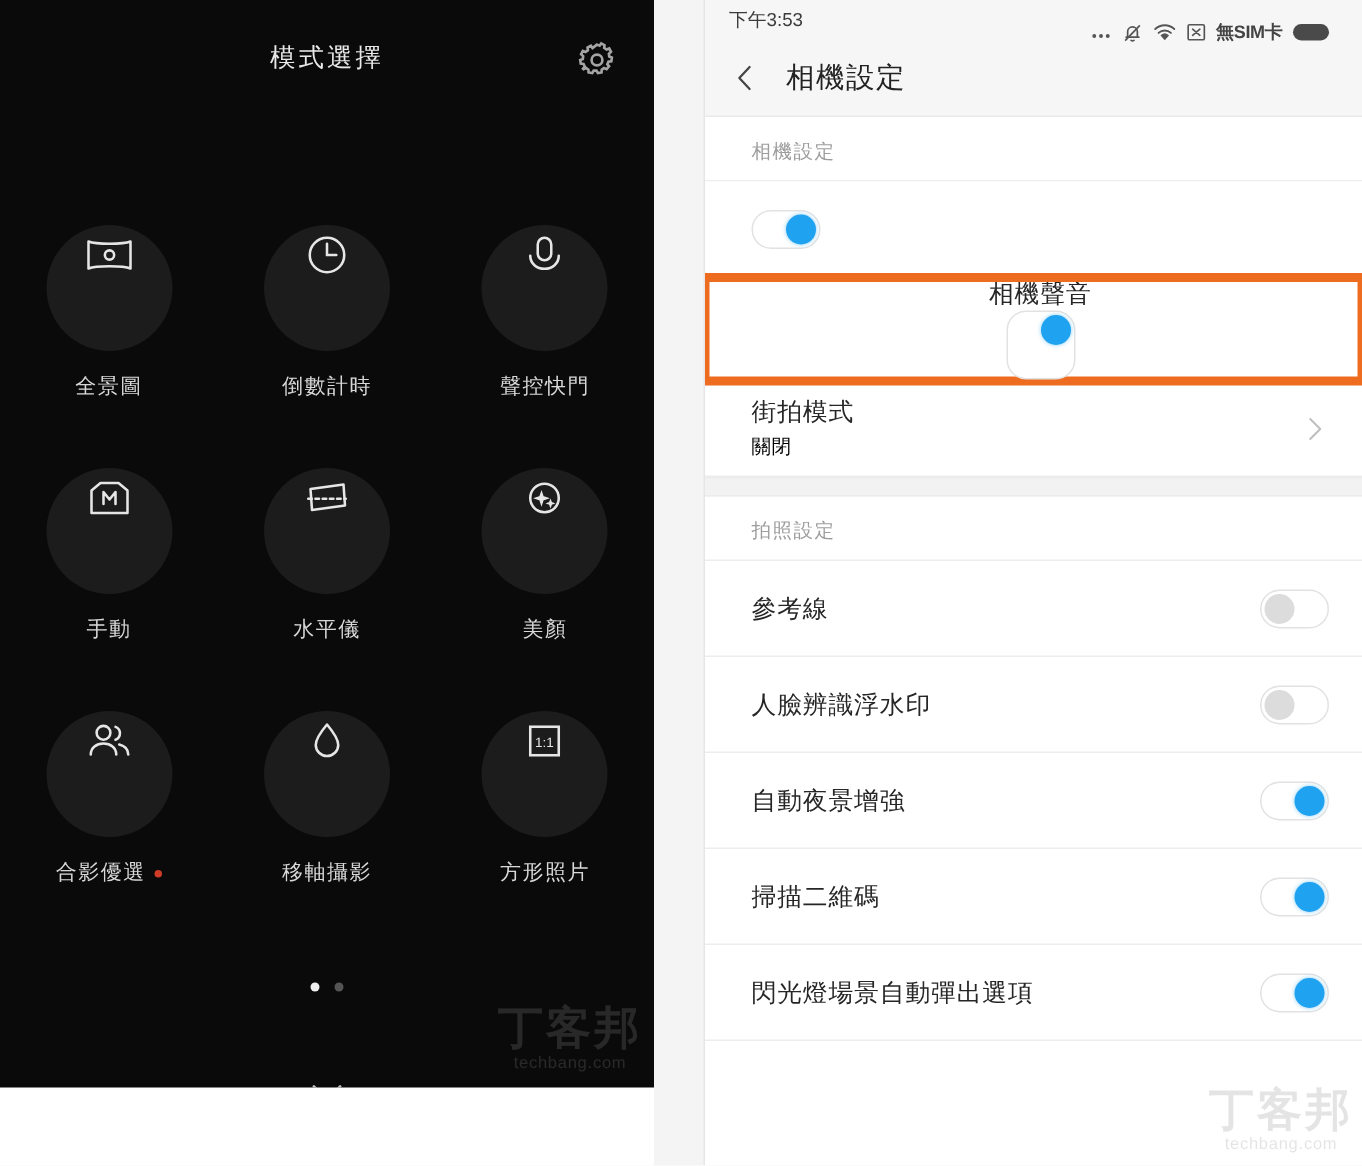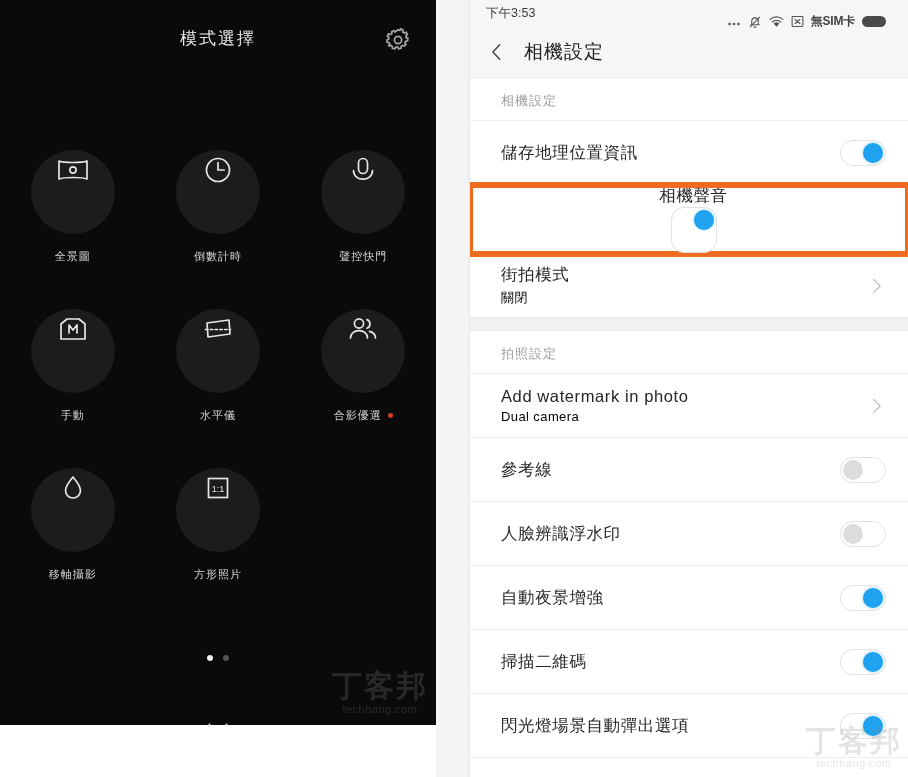--- a/index.html
+++ b/index.html
@@ -81,21 +81,21 @@
   }
   .mode-label-row {
     margin-top: 15px;
     display: flex;
     align-items: center;
     justify-content: center;
     gap: 6px;
   }
   .mode-label {
     color: #d8d8d8;
-    font-size: 11px;
+    font-size: 14px;
     letter-spacing: 1px;
     white-space: nowrap;
   }
   .mode-dot-badge {
     width: 5px;
     height: 5px;
     border-radius: 50%;
     background: #d03c28;
     display: inline-block;
   }
@@ -383,20 +383,32 @@
           <svg viewBox="0 0 40 40" fill="none" stroke="#e6e6e6" stroke-width="1.7" stroke-linejoin="round">
             <path d="M9 14l22-3 1 14-22 3z"></path>
             <path d="M7.5 20.5h25" stroke-dasharray="2.4 2.4" stroke-linecap="round"></path>
           </svg>
         </div>
         <div class="mode-label-row">
           <span class="mode-label">水平儀</span>
         </div>
       </div>
 
+      <div class="mode-cell">
+        <div class="mode-circle">
+          <svg viewBox="0 0 40 40" fill="none" stroke="#e6e6e6" stroke-width="1.7" stroke-linecap="round">
+            <circle cx="20" cy="20" r="9.5"></circle>
+            <path d="M18 16.2l1 3 3 1-3 1-1 3-1-3-3-1 3-1z" fill="#e6e6e6" stroke-width="1"></path>
+            <path d="M24 21.4l.6 1.6 1.6.6-1.6.6-.6 1.6-.6-1.6-1.6-.6 1.6-.6z" fill="#e6e6e6" stroke-width=".8"></path>
+          </svg>
+        </div>
+        <div class="mode-label-row">
+          <span class="mode-label">美顏</span>
+        </div>
+      </div>
 
       <div class="mode-cell">
         <div class="mode-circle">
           <svg viewBox="0 0 40 40" fill="none" stroke="#e6e6e6" stroke-width="1.7" stroke-linejoin="round" stroke-linecap="round">
             <circle cx="16" cy="14.5" r="4.6"></circle>
             <path d="M7.5 29c0-4.6 3.8-7.3 8.5-7.3s8.5 2.7 8.5 7.3"></path>
             <path d="M24 10.6a4.6 4.6 0 010 8.6"></path>
             <path d="M26.5 22.4c3.5.9 6 3.3 6 6.6"></path>
           </svg>
         </div>
@@ -487,23 +499,20 @@
           </svg>
         </span>
         <span class="app-title">相機設定</span>
       </div>
 
       <div class="settings-list">
 
         <div class="section-header">相機設定</div>
 
         <div class="row">
-          <div class="row-texts">
-            <span class="row-title">儲存地理位置資訊</span>
-          </div>
           <div class="toggle on">
             <span class="knob"></span>
           </div>
         </div>
 
         <div class="row highlighted">
           <div class="row-texts">
             <span class="row-title">相機聲音</span>
           </div>
           <div class="toggle on">
@@ -520,31 +529,20 @@
             <svg viewBox="0 0 24 24" fill="none" stroke="#bdbdbd" stroke-width="1.5" stroke-linecap="round" stroke-linejoin="round">
               <path d="M9 4l8 8-8 8"></path>
             </svg>
           </span>
         </div>
 
         <div class="section-gap"></div>
 
         <div class="section-header">拍照設定</div>
 
-        <div class="row">
-          <div class="row-texts">
-            <span class="row-title">Add watermark in photo</span>
-            <span class="row-sub">Dual camera</span>
-          </div>
-          <span class="chev">
-            <svg viewBox="0 0 24 24" fill="none" stroke="#bdbdbd" stroke-width="1.5" stroke-linecap="round" stroke-linejoin="round">
-              <path d="M9 4l8 8-8 8"></path>
-            </svg>
-          </span>
-        </div>
 
         <div class="row">
           <div class="row-texts">
             <span class="row-title">參考線</span>
           </div>
           <div class="toggle">
             <span class="knob"></span>
           </div>
         </div>
 

